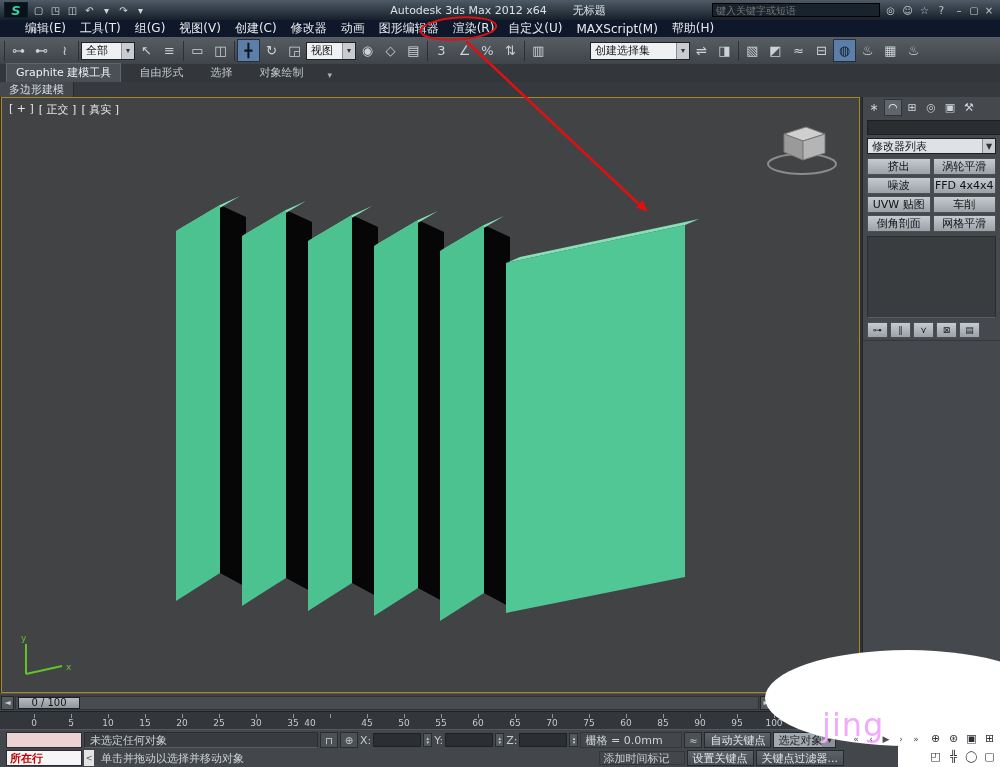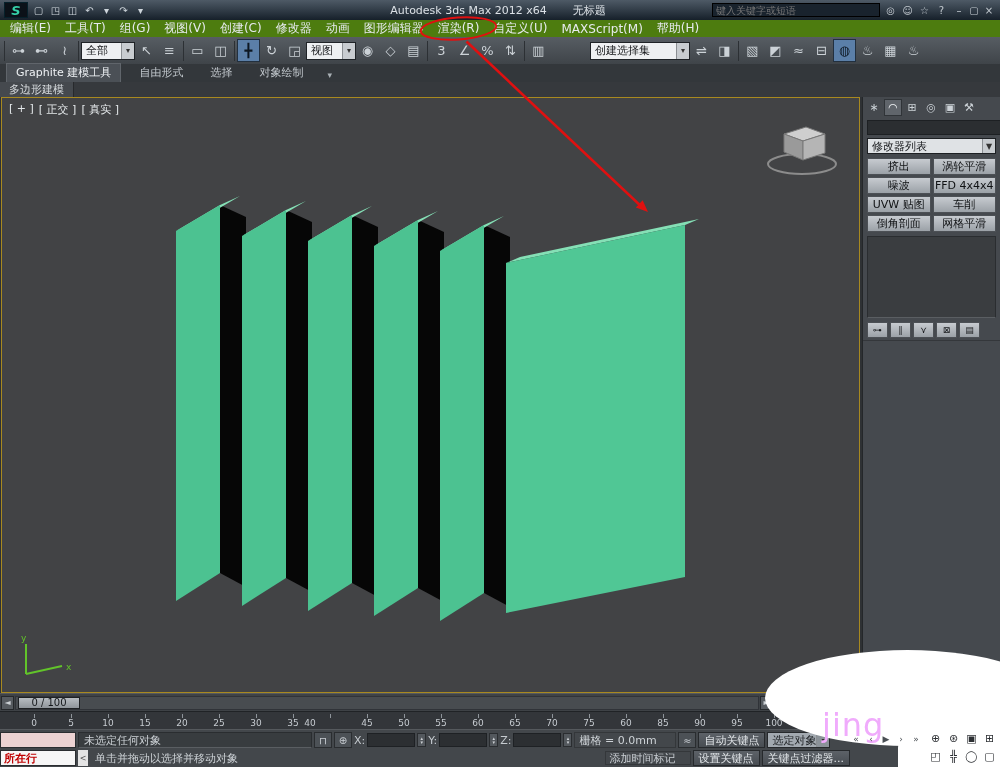--- a/index.html
+++ b/index.html
@@ -12,21 +12,21 @@
 .app-logo{width:24px;height:16px;display:flex;align-items:center;justify-content:center;color:#35d0a8;font-weight:bold;font-style:italic;font-size:13px;background:#0b1118;border:1px solid #06202a}
 .qat-icon{width:17px;height:15px;text-align:center;line-height:15px;font-size:10px;color:#cfd6dc}
 .title-center{position:absolute;left:250px;right:254px;text-align:center;font-size:11px;color:#dce1e6;white-space:nowrap;overflow:hidden}
 .title-doc{margin-left:26px}
 .tb-right{margin-left:auto;display:flex;align-items:center;gap:3px}
 .search-box{width:168px;height:14px;background:#19232d;border:1px solid #000;color:#96a2ad;font-size:10px;padding:0 3px;font-family:inherit}
 .tb-icon{width:15px;text-align:center;font-size:10px;color:#c3cad0}
 .win-btn{width:14px;text-align:center;font-size:10px;color:#c3cad0}
 
 
-.menubar{position:absolute;top:20px;left:0;right:0;height:17px;background:#4d7c0f;display:flex;align-items:center;padding-left:3px;z-index:20}
+.menubar{position:absolute;top:20px;left:0;right:0;height:17px;background:#0f172a;display:flex;align-items:center;padding-left:18px;z-index:20}
 .menu-item{padding:1px 7px;font-size:12px;color:#e6eaee;white-space:nowrap}
 
 
 .toolbar{position:absolute;top:37px;left:0;right:0;height:27px;background:linear-gradient(#575d63,#3f4449);display:flex;align-items:center;padding:0 2px;z-index:20;overflow:hidden}
 .tbtn{min-width:23px;height:23px;display:flex;align-items:center;justify-content:center;font-size:13px;color:#ccd2d7;border:1px solid transparent;flex:none}
 .tbtn.active{background:#5b7fa8;border-color:#22303f;color:#0d1722}
 .tsep{width:1px;height:20px;background:#2c3034;margin:0 2px;flex:none}
 .tcombo{height:18px;background:#eef0f2;border:1px solid #1f2327;color:#17191c;font-size:11px;display:flex;align-items:center;padding-left:4px;flex:none}
 .tcombo-label{flex:1;overflow:hidden;white-space:nowrap}
 .tcombo-caret{width:13px;height:100%;background:#c8ccd0;border-left:1px solid #8a8e92;font-size:8px;display:flex;align-items:center;justify-content:center;color:#333;flex:none}
@@ -50,21 +50,21 @@
 .timeslider{position:absolute;top:693px;left:0;width:862px;height:18px;background:#3e4246;border-top:1px solid #56595d;display:flex;align-items:center;z-index:1}
 .ts-arrow{width:13px;height:14px;background:#565b60;border:1px solid #25282b;color:#ccd1d5;font-size:8px;display:flex;align-items:center;justify-content:center;margin:0 1px;flex:none}
 .ts-track{position:relative;height:14px;width:744px;background:#484c50;border:1px solid #303338;flex:none}
 .ts-handle{position:absolute;left:2px;top:0;width:62px;height:12px;background:linear-gradient(#b8bdc2,#8f959b);border:1px solid #1e2124;color:#14171a;font-size:10px;display:flex;align-items:center;justify-content:center}
 .ruler{position:absolute;top:711px;left:0;width:862px;height:18px;background:#33363a;border-top:1px solid #202326;z-index:1}
 .tick{position:absolute;top:2px;width:1px;height:4px;background:#8f959b}
 .tick-label{position:absolute;top:6px;transform:translateX(-50%);font-size:9px;color:#c6cbd0}
 
 
 .statusbar{position:absolute;top:729px;left:0;right:0;height:38px;background:#43474b;border-top:1px solid #55595d;z-index:10;font-size:11px}
-.sb-row{position:absolute;left:0;display:flex;align-items:center;gap:2px;padding:0 0}
+.sb-row{position:absolute;left:0;display:flex;align-items:center;gap:2px;padding:0 6px}
 .row1{top:2px;height:16px;right:150px}
 .row2{top:20px;height:16px;right:150px}
 .listener-top{width:76px;height:16px;background:#ecd2d2;border:1px solid #2a2d30;flex:none}
 .listener-bottom{width:76px;height:16px;background:#f6f6f6;border:1px solid #2a2d30;color:#c00000;display:flex;align-items:center;padding:0 3px;flex:none;font-weight:bold}
 .listener-scroll{width:10px;height:16px;background:#e4e4e4;color:#555;font-size:8px;display:flex;align-items:center;justify-content:center;flex:none}
 .sunken{background:#383c3f;border:1px solid #2a2d30;border-bottom-color:#5a5e62;color:#ced3d7;display:flex;align-items:center;padding:0 5px;height:16px}
 .prompt1{width:234px;flex:none;white-space:nowrap;overflow:hidden}
 .sb-icon{width:18px;height:16px;background:#4c5156;border:1px solid #2a2d30;color:#c9ced3;font-size:10px;display:flex;align-items:center;justify-content:center;flex:none}
 .axis-label{color:#c6cbd0;flex:none}
 .axis-input{width:48px;height:14px;background:#2c2f32;border:1px solid #1e2124;color:#d2d6da;flex:none;font-size:10px;padding:0 2px;font-family:inherit}

